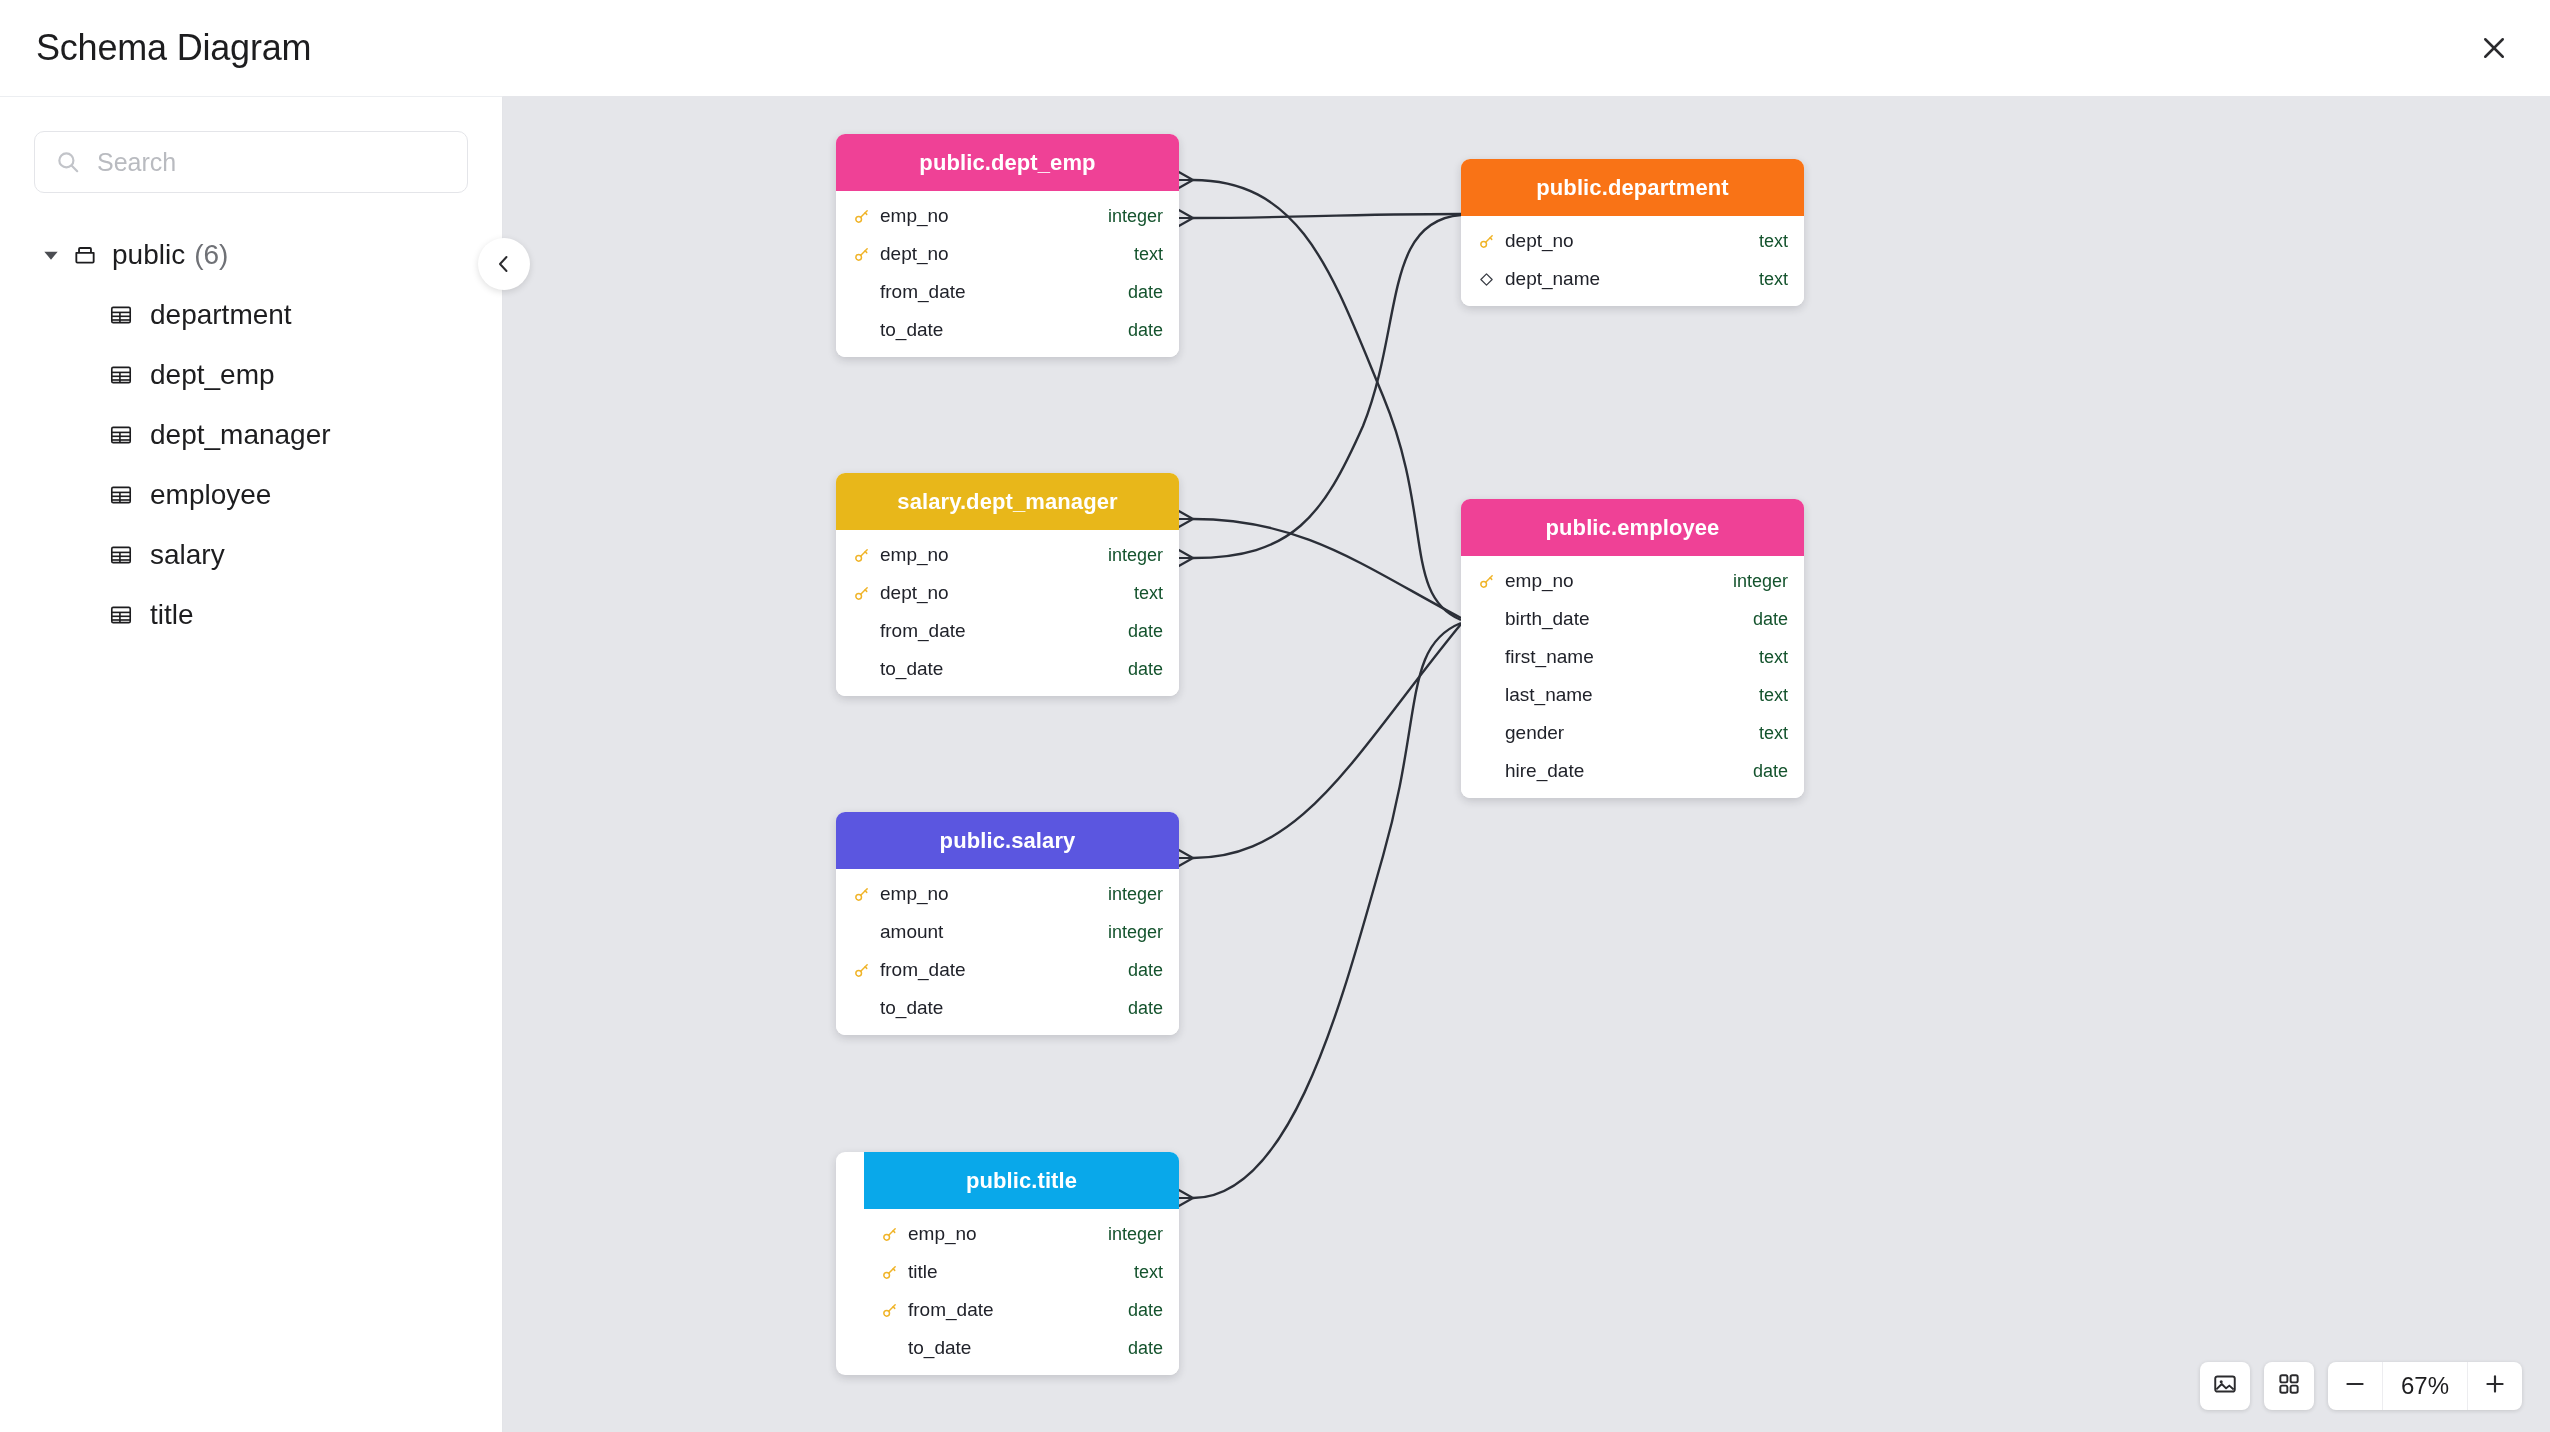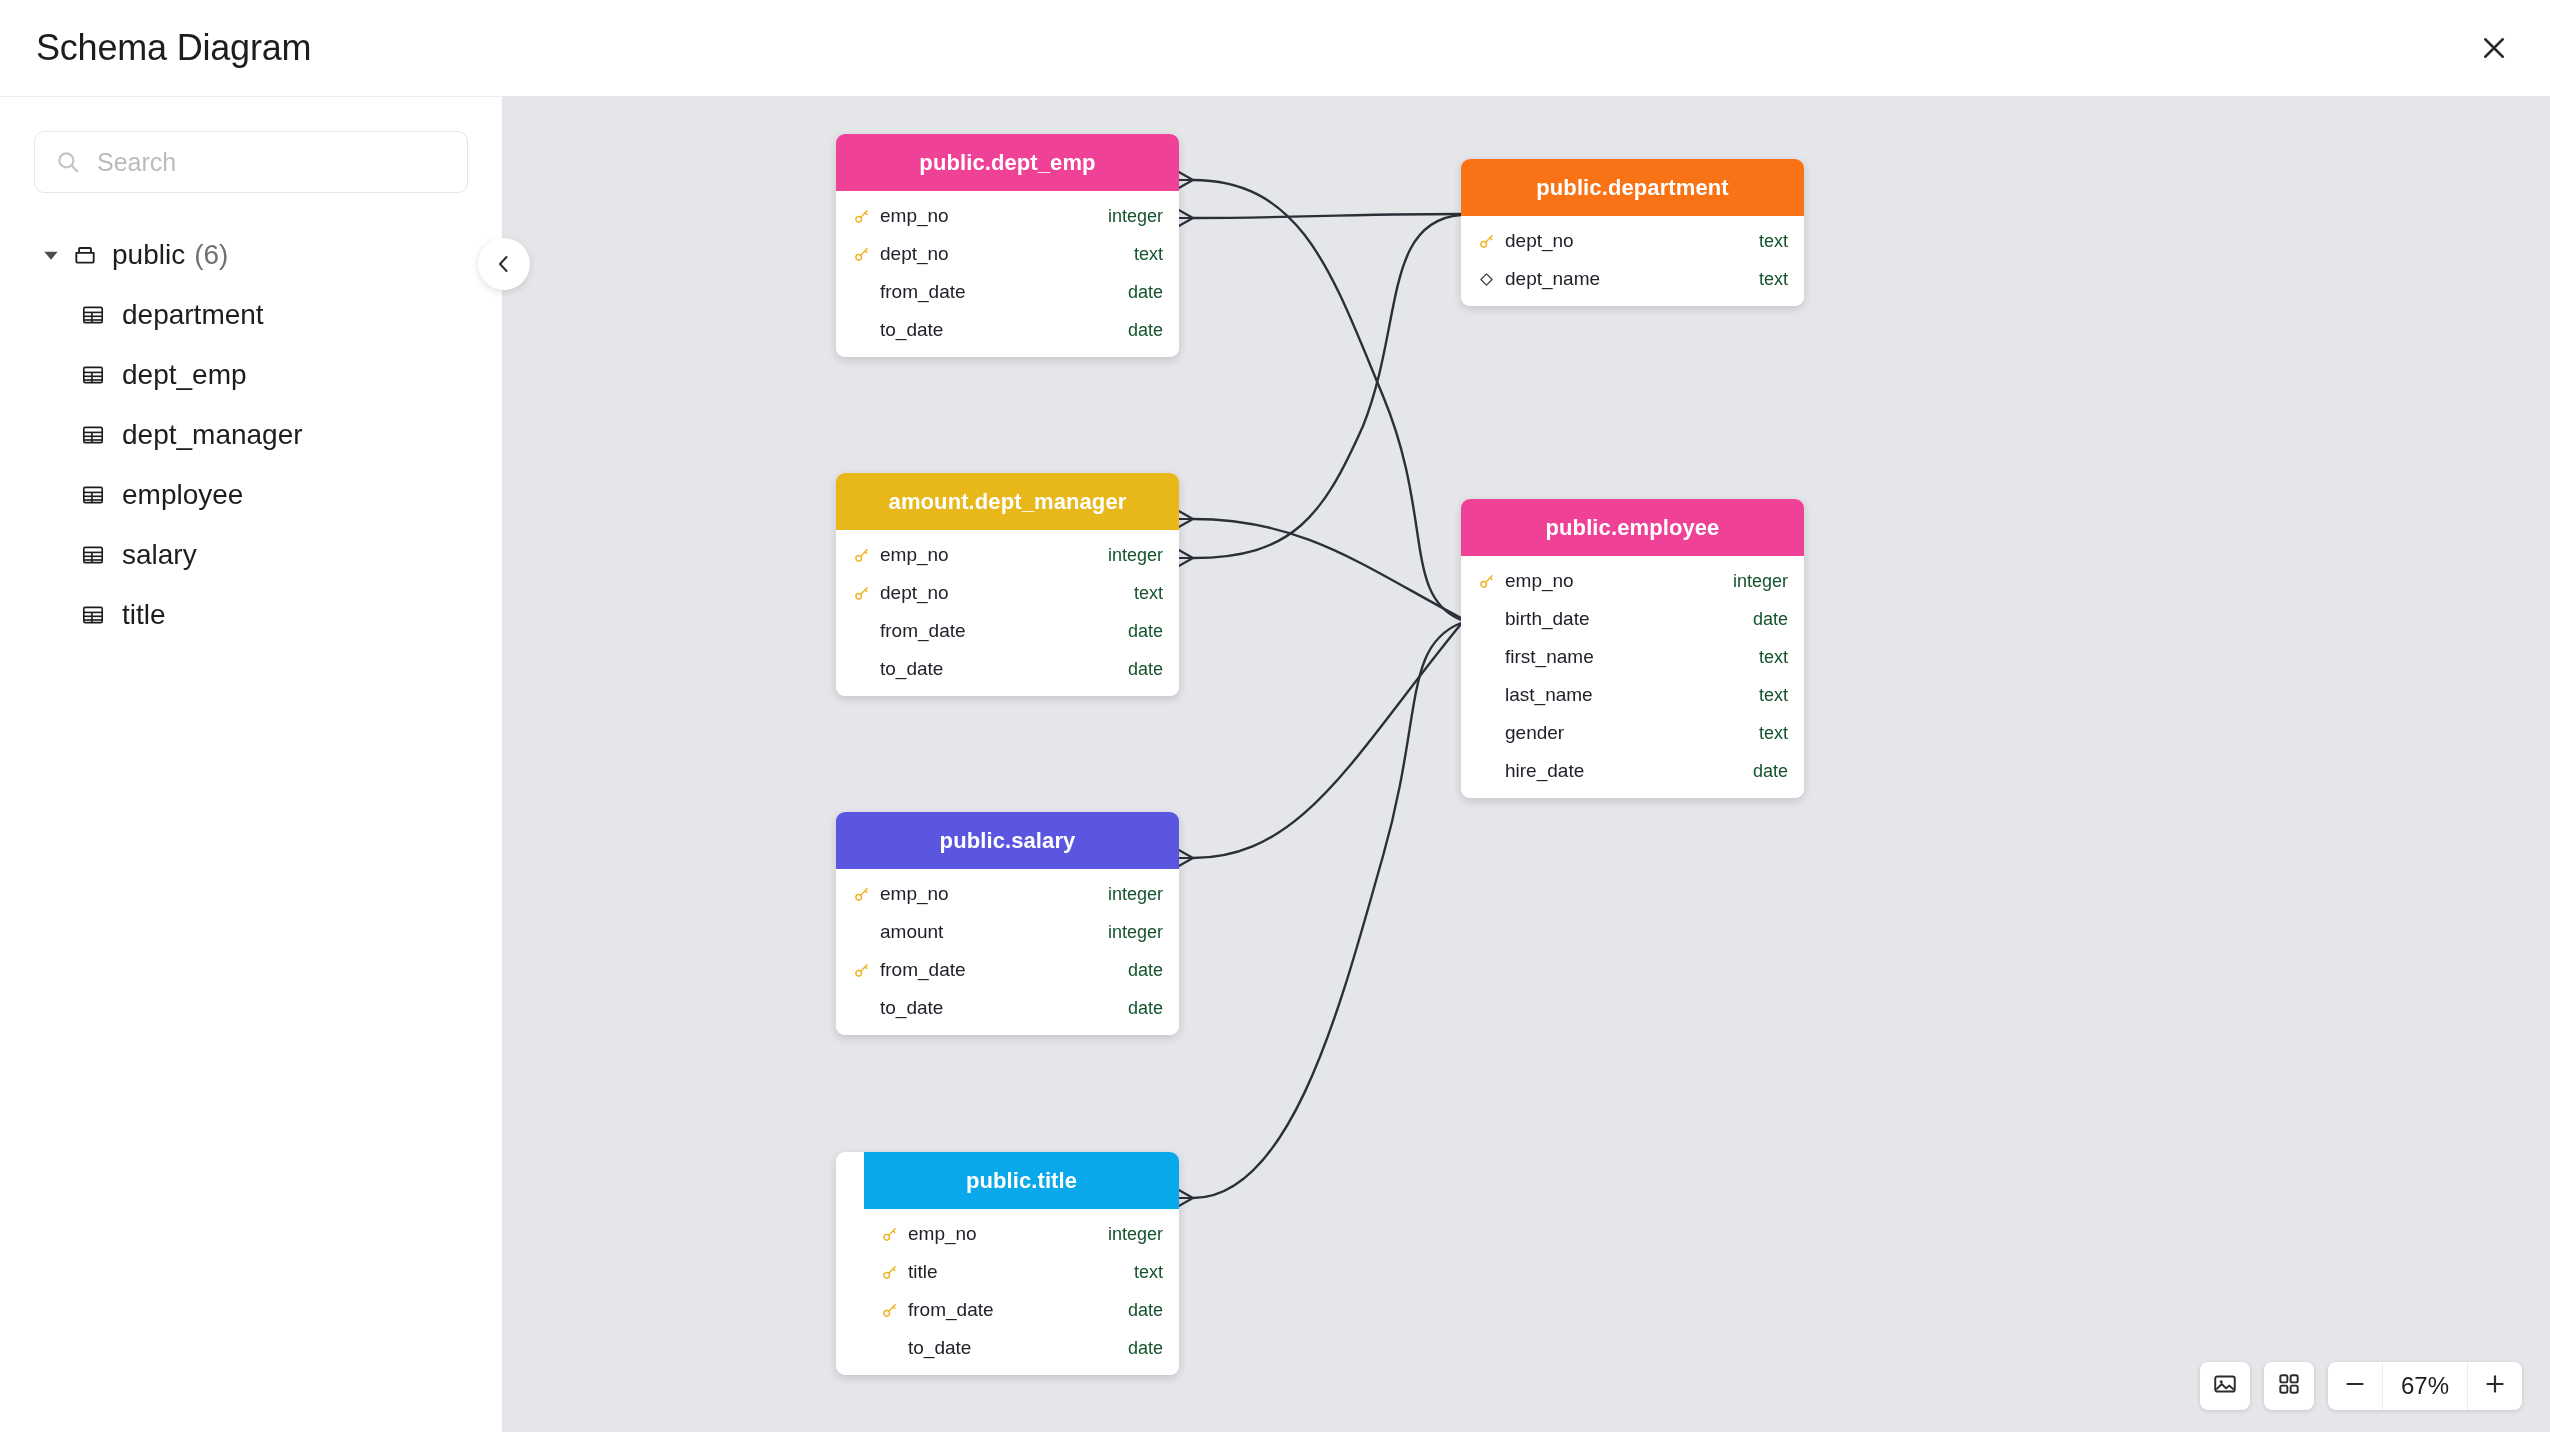--- a/index.html
+++ b/index.html
@@ -79,21 +79,21 @@
     flex: 0 0 auto;
   }
   .caret svg { display:block; }
   .schema-icon { margin-right: 14px; display: flex; flex: 0 0 auto; }
   .schema-label { font-size: 28px; color: #1d1d1f; }
   .schema-count { font-size: 28px; color: #6f7176; margin-left: 9px; }
 
   .tree-child {
     display: flex; align-items: center;
     height: 60px;
-    padding-left: 80px;
+    padding-left: 108px;
     cursor: pointer;
   }
   .table-icon { margin-right: 16px; display:flex; flex: 0 0 auto; }
   .table-label { font-size: 28px; color: #1d1d1f; }
 
   
   .collapse-handle {
     position: absolute;
     left: 478px; top: 238px;
     width: 52px; height: 52px;
@@ -400,21 +400,21 @@
                 <svg width="15" height="15" viewBox="0 0 24 24" fill="none" stroke="#3a3d45" stroke-width="2" stroke-linejoin="round">
                   <polygon points="12,3 21,12 12,21 3,12"></polygon>
                 </svg>
               </span>
               <span class="col-name">dept_name</span>
               <span class="col-type">text</span>
             </div>
           </div>
         </div>
         <div class="tbl" style="left: 333px; top: 377px;">
-          <div class="tbl-head" style="background: rgb(232, 183, 26);">amount.dept_manager</div>
+          <div class="tbl-head" style="background: rgb(232, 183, 26);">salary.dept_manager</div>
           <div class="tbl-body">
             <div class="col">
               <span class="col-ico">
                 <svg width="17" height="17" viewBox="0 0 24 24" fill="none" stroke="#f0b429" stroke-width="2.1" stroke-linecap="round" stroke-linejoin="round">
                   <circle cx="8" cy="16" r="4"></circle>
                   <line x1="10.9" y1="13.1" x2="20" y2="4"></line>
                   <line x1="17.2" y1="6.8" x2="19.4" y2="9"></line>
                 </svg>
               </span>
               <span class="col-name">emp_no</span>

